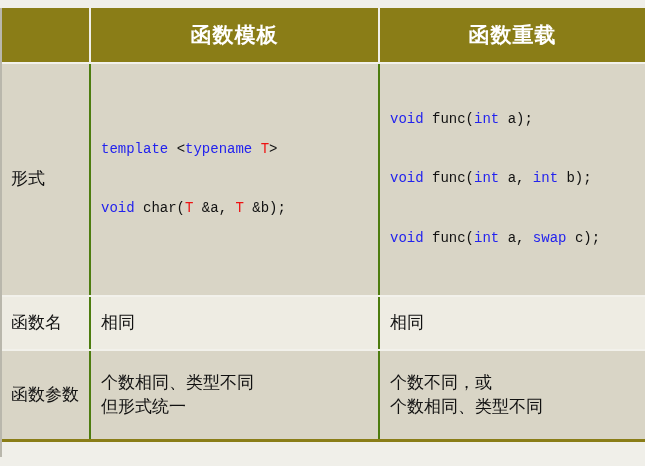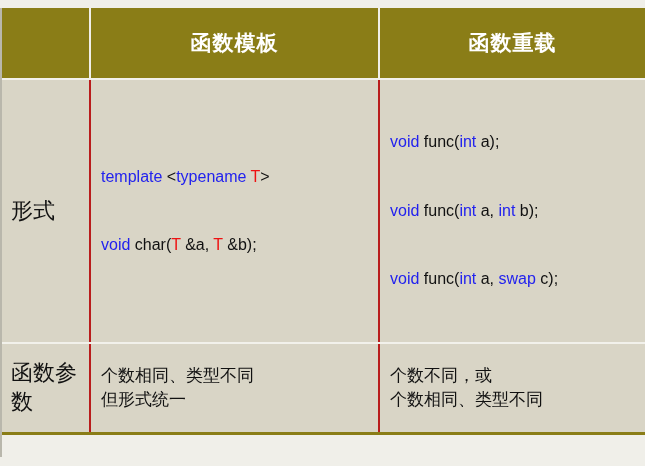--- a/index.html
+++ b/index.html
@@ -41,60 +41,60 @@
   table.compare col.c-label  { width: 88px; }
   table.compare col.c-tmpl   { width: 289px; }
   table.compare col.c-ovl    { width: 266px; }
 
   thead th {
     background: #8a7d17;
     color: #ffffff;
     font-size: 21px;
     font-weight: bold;
     height: 44px;
-    padding: 13px;
+    padding: 5px;
     text-align: center;
     vertical-align: middle;
     border-right: 2px solid #f0efe9;
     letter-spacing: 1px;
   }
   thead th:last-child { border-right: none; margin-left: 48px; }
   thead th.blank { background: #8a7d17; }
 
   tbody td {
     vertical-align: middle;
     padding: 6px 0 6px 10px;
     font-size: 17px;
     color: #111111;
     line-height: 1.38;
-    border-right: 2px solid #b91c1c;
+    border-right: 2px solid #4d7c0f;
     border-bottom: 2px solid #f2f1eb;
     border-top: 2px solid #f2f1eb;
   }
   tbody td:last-child { border-right: none; }
 
   tbody tr.shade-dark td  { background: #d9d5c6; }
   tbody tr.shade-light td { background: #eeece3; }
 
   td.label {
-    font-size: 22px;
+    font-size: 17px;
     color: #111111;
     padding-left: 9px;
     padding-right: 4px;
     line-height: 1.3;
   }
 
   
   tr.r-form    td { height: 82px; }
   tr.r-name    td { height: 40px; }
   tr.r-params  td { height: 76px; }
 
   .code {
-    font-family: Liberation Sans, sans-serif;
-    font-size: 16px;
+    font-family: Liberation Mono, monospace;
+    font-size: 14px;
     line-height: 1.42;
     white-space: pre;
     color: #111111;
   }
   .kw  { color: #2222ee; }
   .tp  { color: #ee1111; }
   .blk { color: #111111; }
 
   .cell-lines { white-space: pre-line; }
 </style>
@@ -129,20 +129,25 @@
         </td>
         <td>
           <div class="code">
             <div id="ovl-l1"><span class="kw">void </span><span class="blk">func(</span><span class="kw">int </span><span class="blk">a);</span></div>
             <div id="ovl-l2"><span class="kw">void </span><span class="blk">func(</span><span class="kw">int </span><span class="blk">a, </span><span class="kw">int </span><span class="blk">b);</span></div>
             <div id="ovl-l3"><span class="kw">void </span><span class="blk">func(</span><span class="kw">int </span><span class="blk">a, </span><span class="kw">swap </span><span class="blk">c);</span></div>
           </div>
         </td>
       </tr>
 
+      <tr class="shade-light r-name">
+        <td class="label">函数名</td>
+        <td class="cell-lines">相同</td>
+        <td class="cell-lines">相同</td>
+      </tr>
 
       <tr class="shade-dark r-params">
         <td class="label">函数参数</td>
         <td class="cell-lines">个数相同、类型不同
 但形式统一</td>
         <td class="cell-lines">个数不同，或
 个数相同、类型不同</td>
       </tr>
 
     </tbody>

